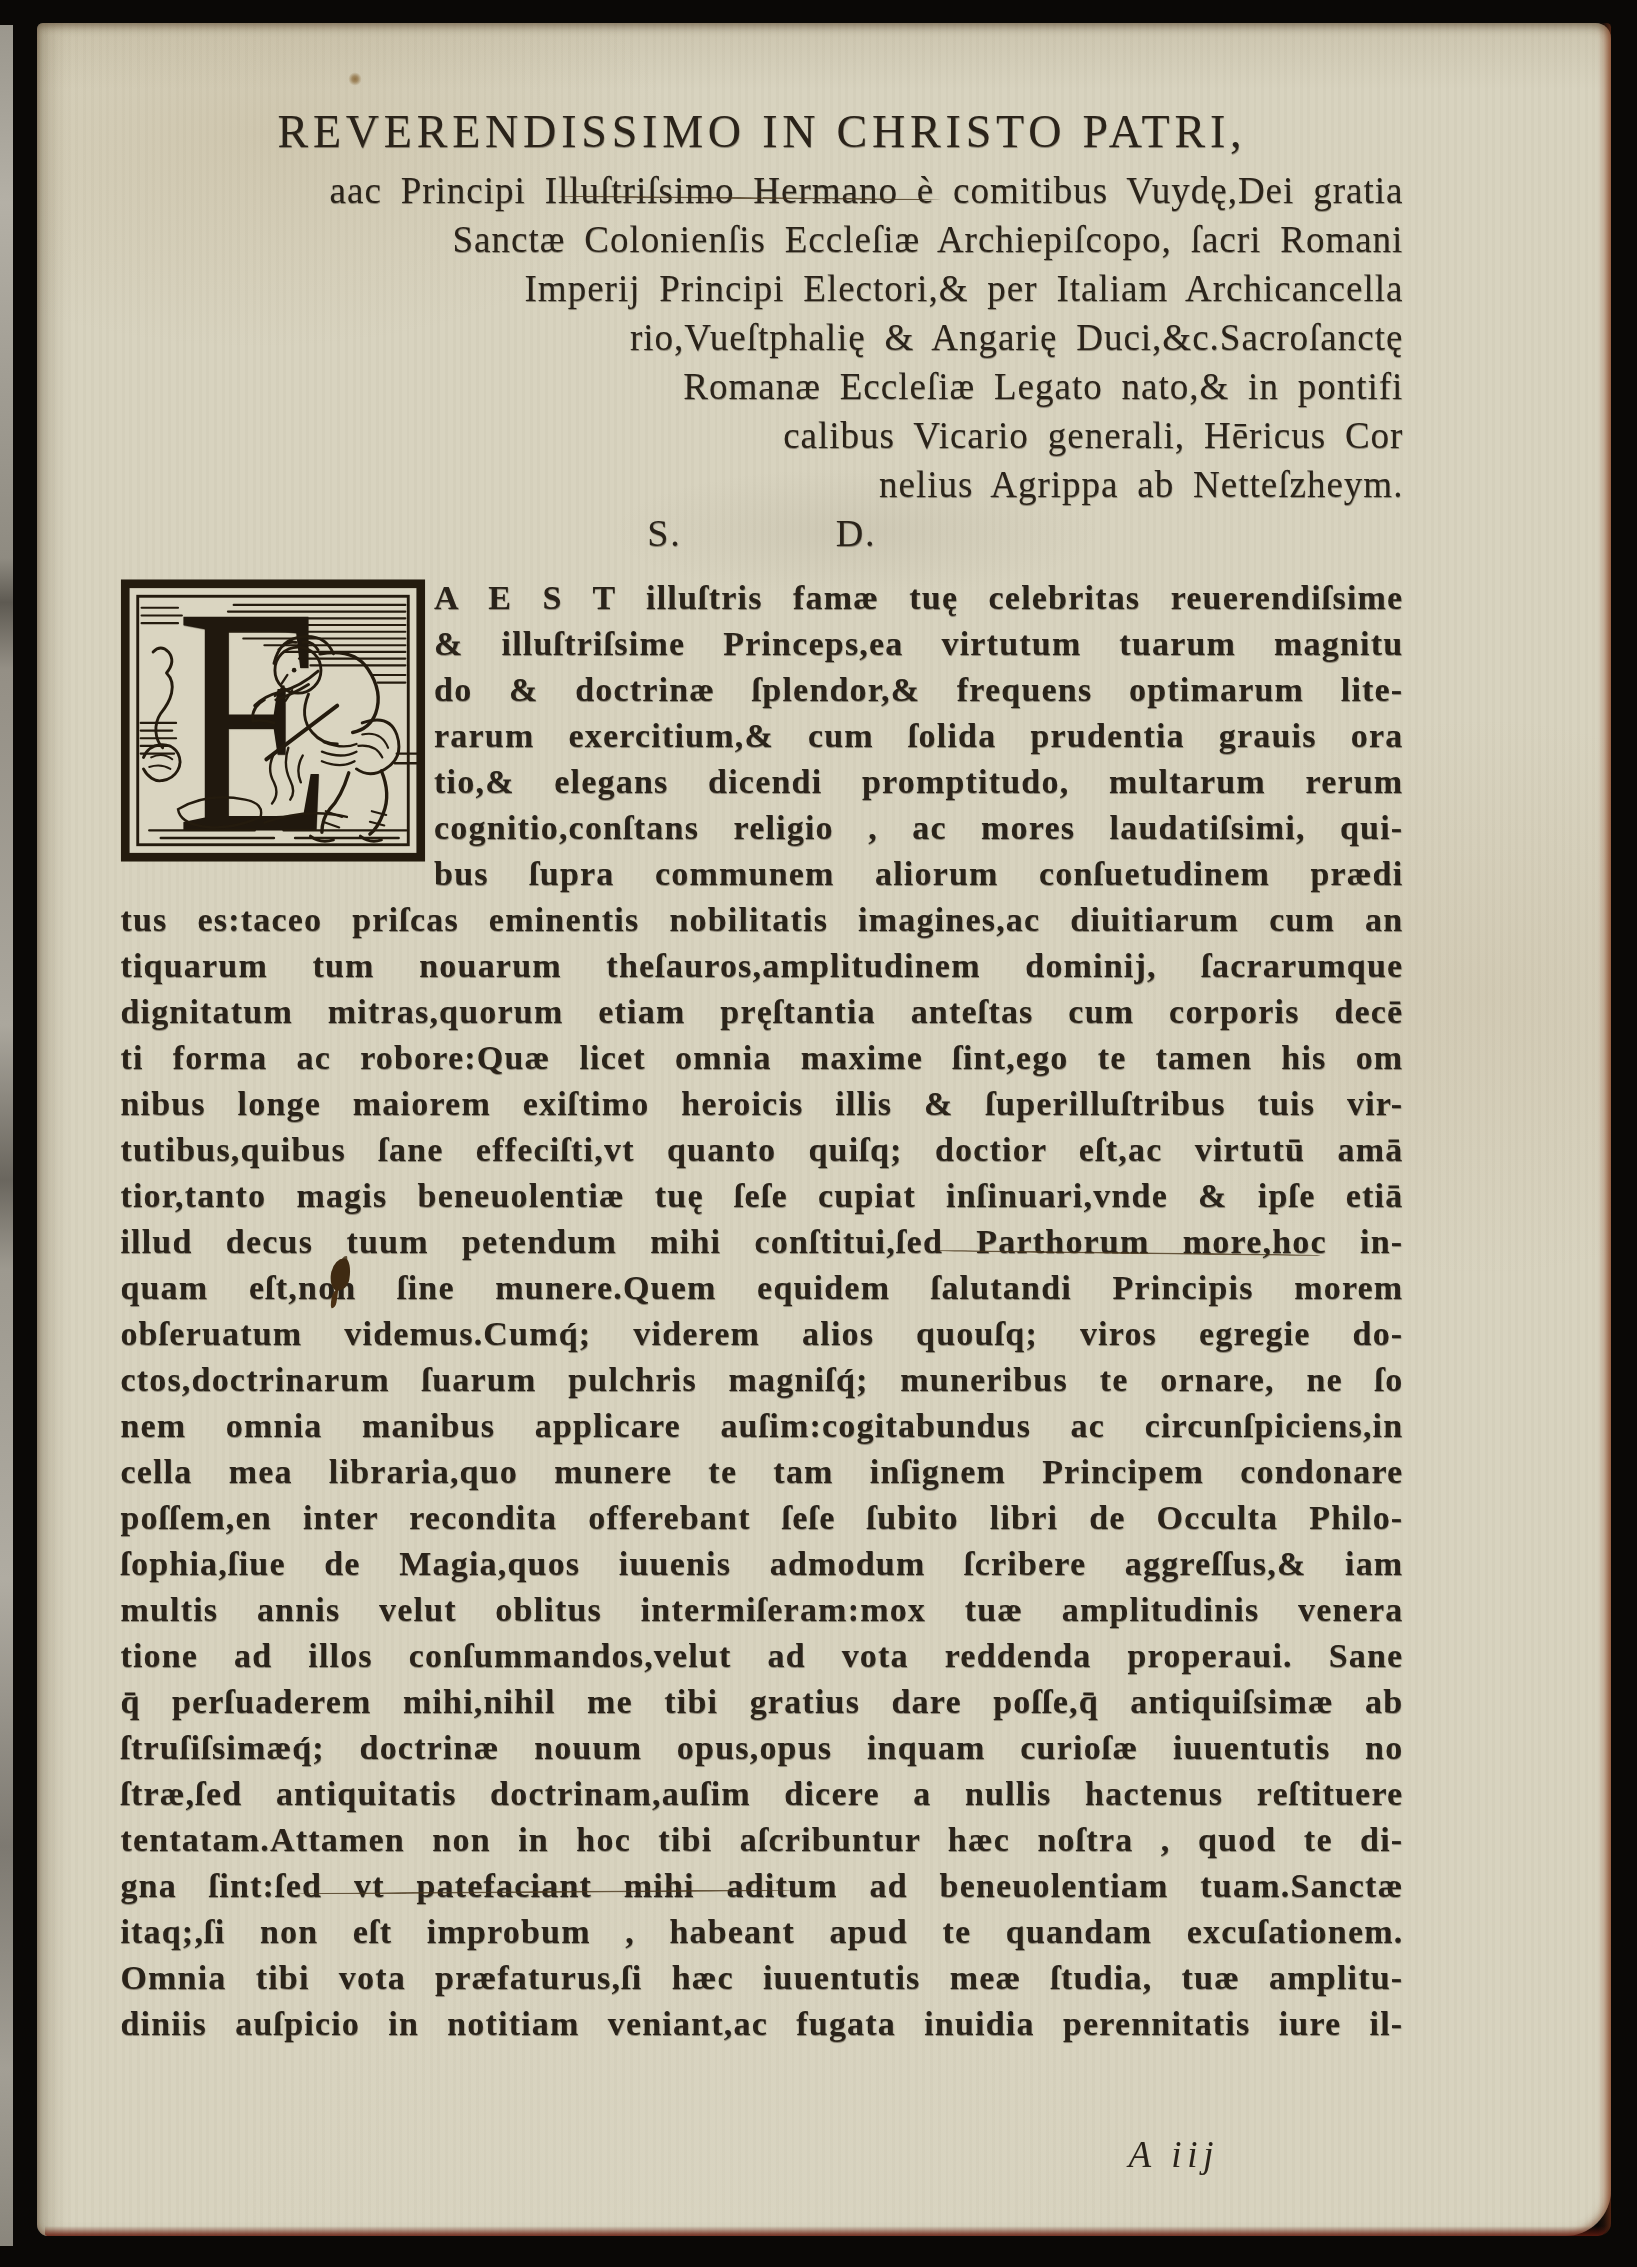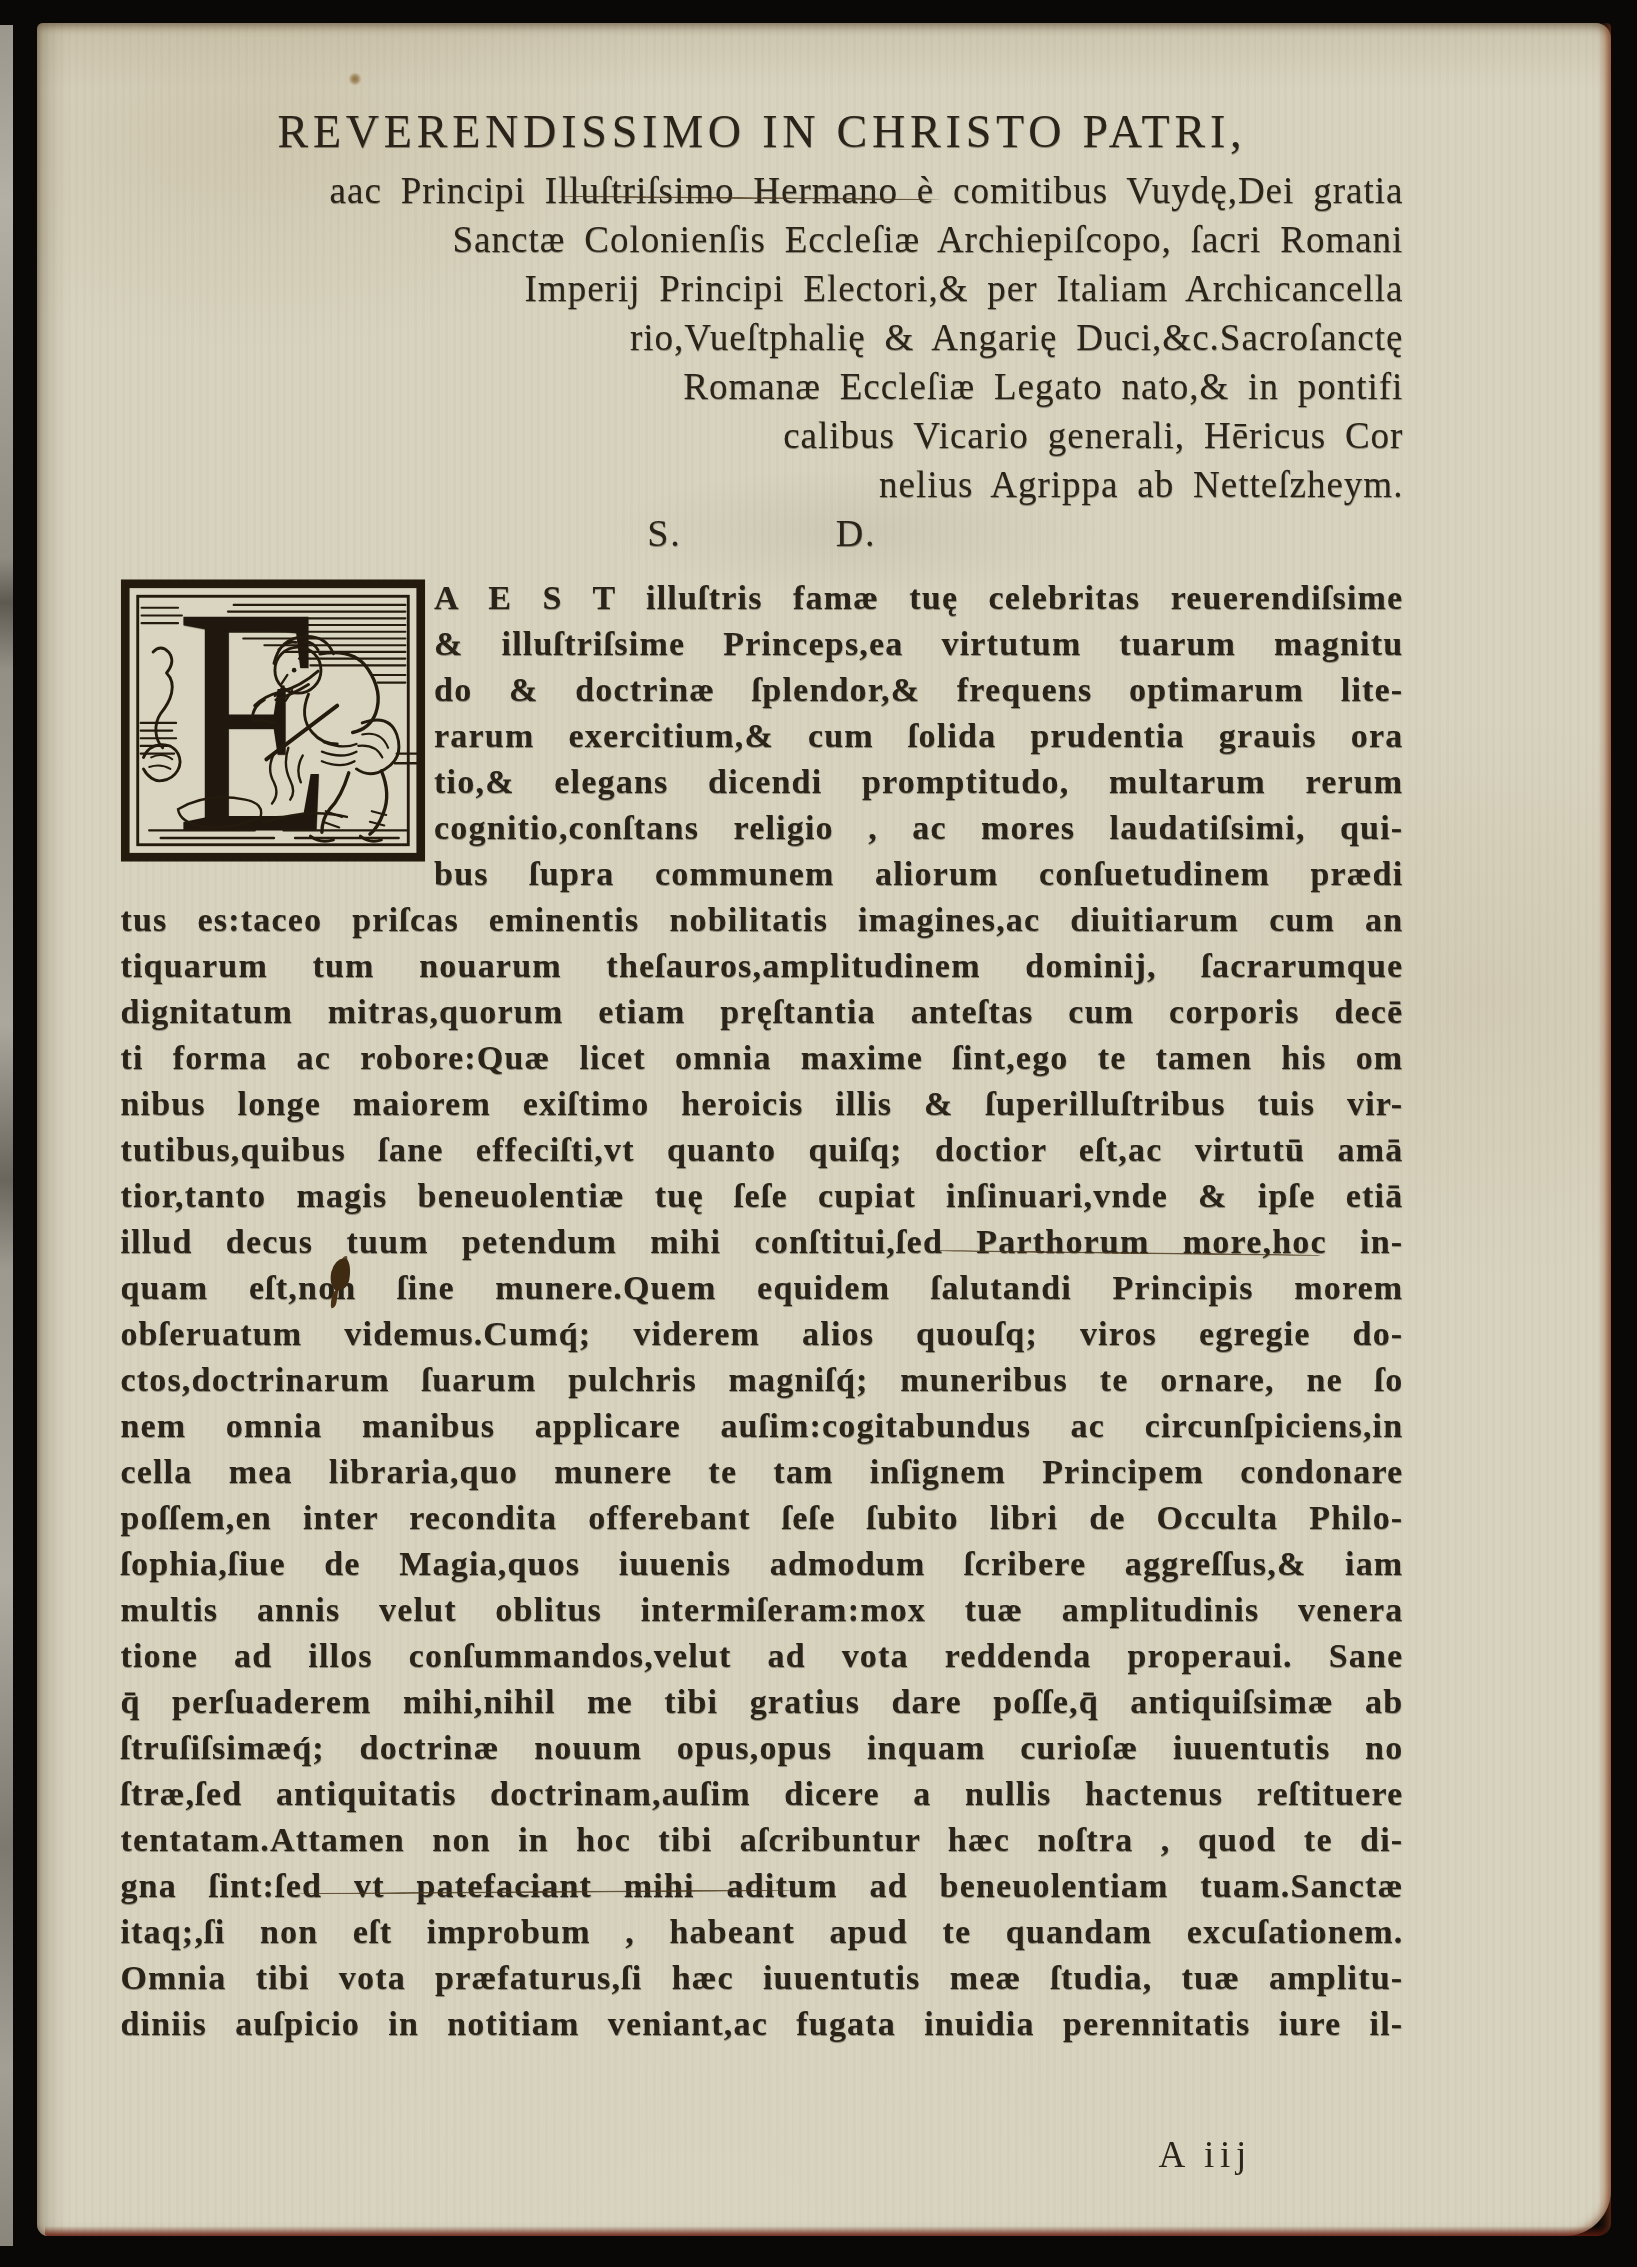--- a/index.html
+++ b/index.html
@@ -33,21 +33,21 @@
   
   .content{position:absolute;left:83px;top:81px;width:1283px;color:#2a231a;
     text-shadow:0.4px 0.6px 0.7px rgba(40,30,20,.45);}
   .title{margin:0 0 5.8px 0;font-size:46px;line-height:56px;font-weight:normal;
     letter-spacing:4.8px;text-align:center;}
   .ded-line{font-size:37px;line-height:49px;letter-spacing:1px;word-spacing:8.6px;text-align:right;}
   .salutation{display:flex;justify-content:center;gap:154px;font-size:38px;line-height:49px;letter-spacing:1.9px;}
   .bodytext{margin-top:17.3px;font-size:34px;}
   .line{line-height:46px;letter-spacing:1.2px;text-align:justify;text-align-last:justify;font-weight:bold;}
   .woodcut{float:left;width:306px;height:283px;margin:3.8px 7.7px 0 0;}
-  .sig{position:absolute;left:1121px;top:2110px;font-size:37px;letter-spacing:5.8px;color:#2a231a;}
+  .sig{position:absolute;left:1091px;top:2110px;font-size:37px;letter-spacing:5.8px;color:#2a231a;font-style:italic;}
   
   .underline{position:absolute;height:0;border-bottom:2.9px solid rgba(71,52,26,.8);}
   .u-hermano{left:520px;top:174px;width:384px;transform:rotate(0.5deg);border-radius:50%;}
   .u-parthorum{left:899px;top:1229px;width:384px;transform:rotate(0.7deg);border-radius:40%;}
   .u-antiq{left:260px;top:1868px;width:495px;transform:rotate(-0.4deg);border-radius:45%;
     box-shadow:0 3.8px 0 -1px rgba(71,52,26,.35);}
   .inkblot{position:absolute;left:294px;top:1235px;width:19px;height:33px;background:#3f2a12;
     border-radius:60% 40% 55% 45%/50% 60% 40% 50%;transform:rotate(10deg);
     box-shadow:-1.9px 25px 0 -6.7px #4a3014, 1px -8.6px 0 -5.8px rgba(63,42,18,.8);}
   .wc{stroke:#241b0e;fill:none;stroke-linecap:round;}

